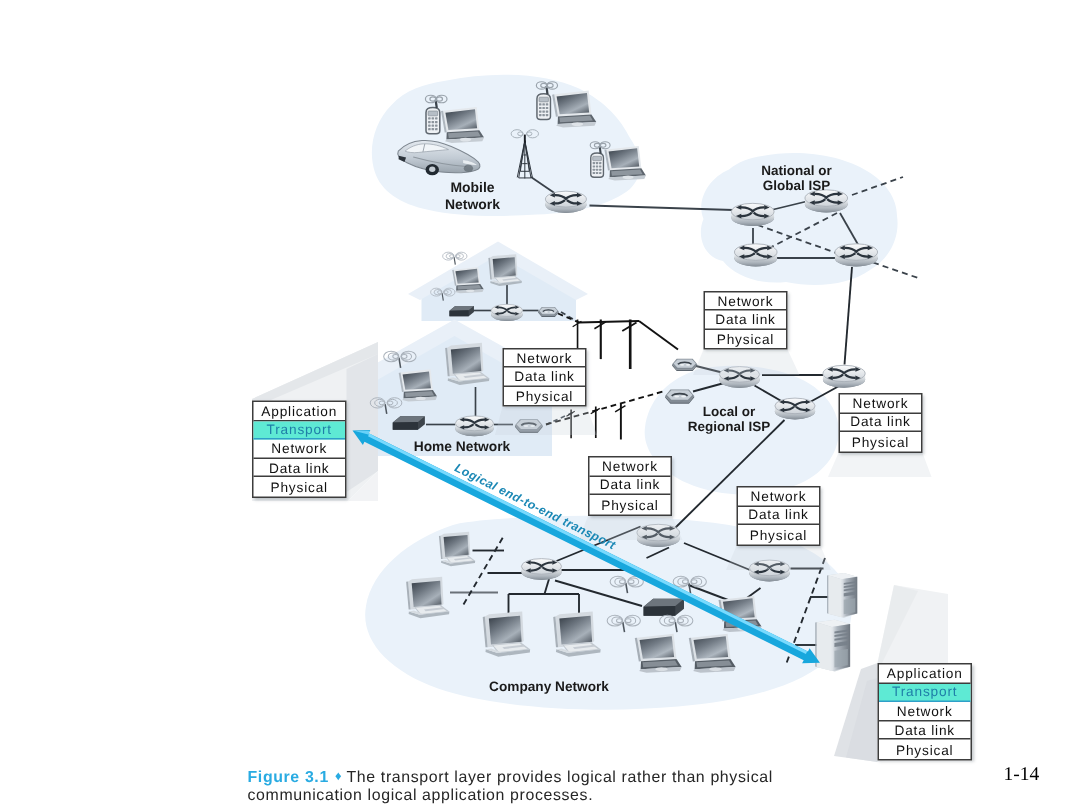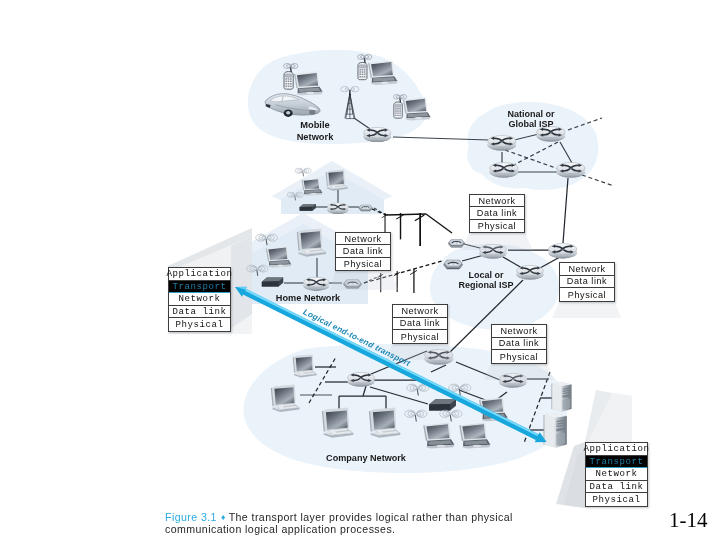--- a/index.html
+++ b/index.html
@@ -5,28 +5,28 @@
   html,body{margin:0;padding:0;background:#fff;}
   body{width:720px;height:540px;overflow:hidden;font-family:"Liberation Sans",sans-serif;}
   #slide{position:relative;width:720px;height:540px;background:#fff;overflow:hidden;}
   svg#diagram{position:absolute;left:0;top:0;}
   .cloudlbl{font-family:"Liberation Sans",sans-serif;font-weight:bold;fill:#1a1a1a;text-anchor:middle;}
   .stackbox{position:absolute;background:#fff;border:1px solid #3c3c3c;box-sizing:border-box;
             box-shadow:1px 1px 2px rgba(90,100,110,0.35);}
   .stackrow{box-sizing:border-box;text-align:center;color:#111;white-space:nowrap;
             border-bottom:1px solid #3c3c3c;display:flex;align-items:center;justify-content:center;
             font-size:9.1px;letter-spacing:0.55px;}
-  .s5 .stackrow{height:20%;font-family:Liberation Mono, monospace;}
+  .s5 .stackrow{height:20%;}
   .s3 .stackrow{height:33.333%;}
   .stackrow:last-child{border-bottom:none;}
-  .stackrow.hl{background:#000000;color:#1f7fa8;border-bottom-color:#2e9fc8;}
+  .stackrow.hl{background:#5eead4;color:#1f7fa8;border-bottom-color:#2e9fc8;}
   .caption{position:absolute;font-size:10.6px;line-height:11.8px;color:#262626;letter-spacing:0.42px;}
-  .figlbl{color:#29ABE2;font-weight:normal;}
+  .figlbl{color:#29ABE2;font-weight:bold;}
   .figdia{color:#29ABE2;font-size:8.5px;padding:0 3px 0 4px;vertical-align:1px;}
-  .pagenum{position:absolute;font-family:"Liberation Serif",serif;color:#000;font-size:21px;}
+  .pagenum{position:absolute;font-family:"Liberation Serif",serif;color:#000;font-size:13px;}
 </style>
 </head>
 <body>
 
 <div id="slide">
 <svg id="diagram" width="720" height="540" viewBox="0 0 720 540">
 <defs>
   <linearGradient id="gScreen" x1="0.1" y1="0" x2="0.85" y2="1">
     <stop offset="0" stop-color="#3b434c"></stop>
           <stop offset="0.35" stop-color="#6c757f"></stop>

